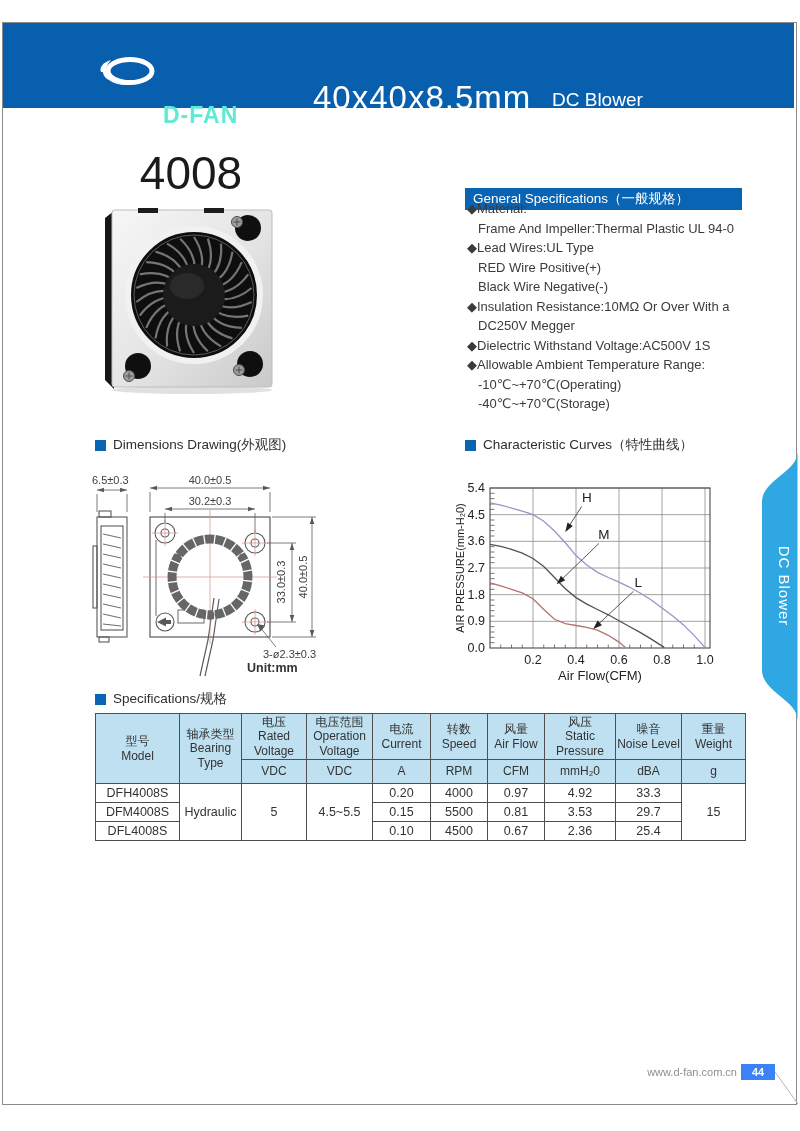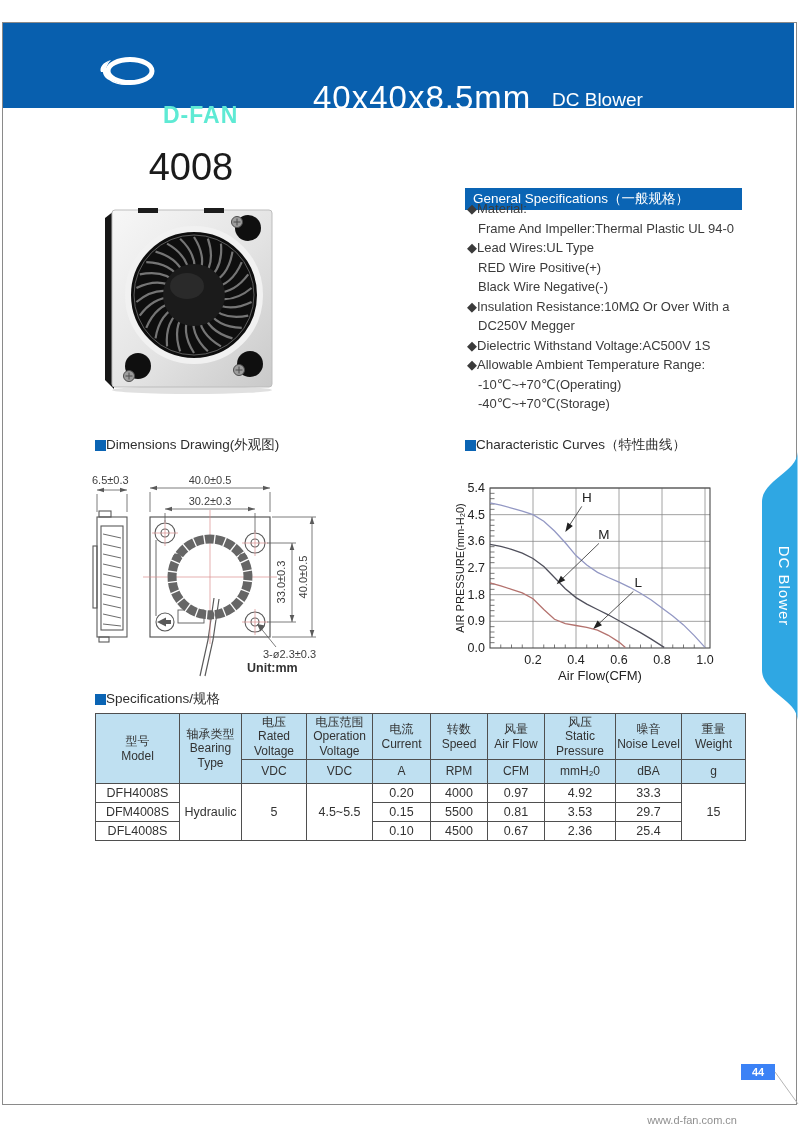--- a/index.html
+++ b/index.html
@@ -5,39 +5,39 @@
   html,body{margin:0;padding:0;background:#fff;}
   .screen{position:relative;width:800px;height:1131px;background:#ffffff;overflow:hidden;
           font-family:"Liberation Sans","DejaVu Sans",sans-serif;color:#3a3a3a;}
   .page-border{position:absolute;left:2px;top:22px;width:793px;height:1081px;border:1px solid #8a8a8a;}
   
   .header-bar{position:absolute;left:3px;top:23px;width:791px;height:85px;background:#085FAE;}
   .brand{position:absolute;left:160px;top:79px;font-size:23px;font-weight:bold;color:#5eead4;letter-spacing:1px;}
   .hdr-title{position:absolute;left:310px;top:56px;font-size:33px;color:#fff;font-weight:400;letter-spacing:1px;}
   .hdr-sub{position:absolute;left:549px;top:66px;font-size:19px;color:#fff;font-weight:400;}
   
-  .model-title{position:absolute;left:95px;top:146px;width:192px;text-align:center;font-size:38px;color:#1b1b1b;}
+  .model-title{position:absolute;left:95px;top:146px;width:192px;text-align:center;font-size:46px;color:#1b1b1b;}
   
   .gs-bar{position:absolute;left:465px;top:172px;width:277px;height:22px;background:#0A64B4;color:#fff;
           font-size:13.5px;line-height:22px;padding-left:8px;box-sizing:border-box;margin-top:16px;}
   .gs-list{position:absolute;left:467px;top:199px;width:300px;font-size:13px;color:#3b3b3b;}
   .gs-list div{height:19.5px;line-height:19.5px;white-space:nowrap;}
   .gs-list div.ind{padding-left:11px;}
   
-  .sec-title{position:absolute;font-size:13.5px;color:#2e2e2e;display:flex;align-items:center;}
+  .sec-title{position:absolute;font-size:13.5px;color:#2e2e2e;display:flex;align-items:center;gap:7px;}
   .blue-sq{width:11px;height:11px;background:#0A64B4;display:inline-block;flex:0 0 auto;}
   
   .spec-table{position:absolute;left:95px;top:713px;border-collapse:collapse;table-layout:fixed;width:650px;}
   .spec-table th,.spec-table td{border:1px solid #4f4f4f;text-align:center;vertical-align:middle;
        font-weight:400;color:#333;padding:0;}
   .spec-table th{background:#BFE0F1;font-size:12px;line-height:1.18;white-space:pre-line;}
   .spec-table td{font-size:12.5px;background:#fff;}
   .row-h1{height:46px;} .row-units{height:24px;} .row-data{height:19px;}
   
-  .site{position:absolute;left:590px;top:1066px;width:147px;text-align:right;font-size:11px;color:#8f8f8f;margin-top:48px;}
+  .site{position:absolute;left:590px;top:1066px;width:147px;text-align:right;font-size:11px;color:#8f8f8f;}
   .page-no{position:absolute;left:741px;top:1064px;width:34px;height:16px;background:#3b82f6;color:#fff;
            font-size:11px;font-weight:bold;text-align:center;line-height:16px;}
   svg{position:absolute;}
   svg text{font-family:"Liberation Sans","DejaVu Sans",sans-serif;}
 </style>
 </head>
 <body>
 
 <div class="screen">
   <div class="page-border"></div>

